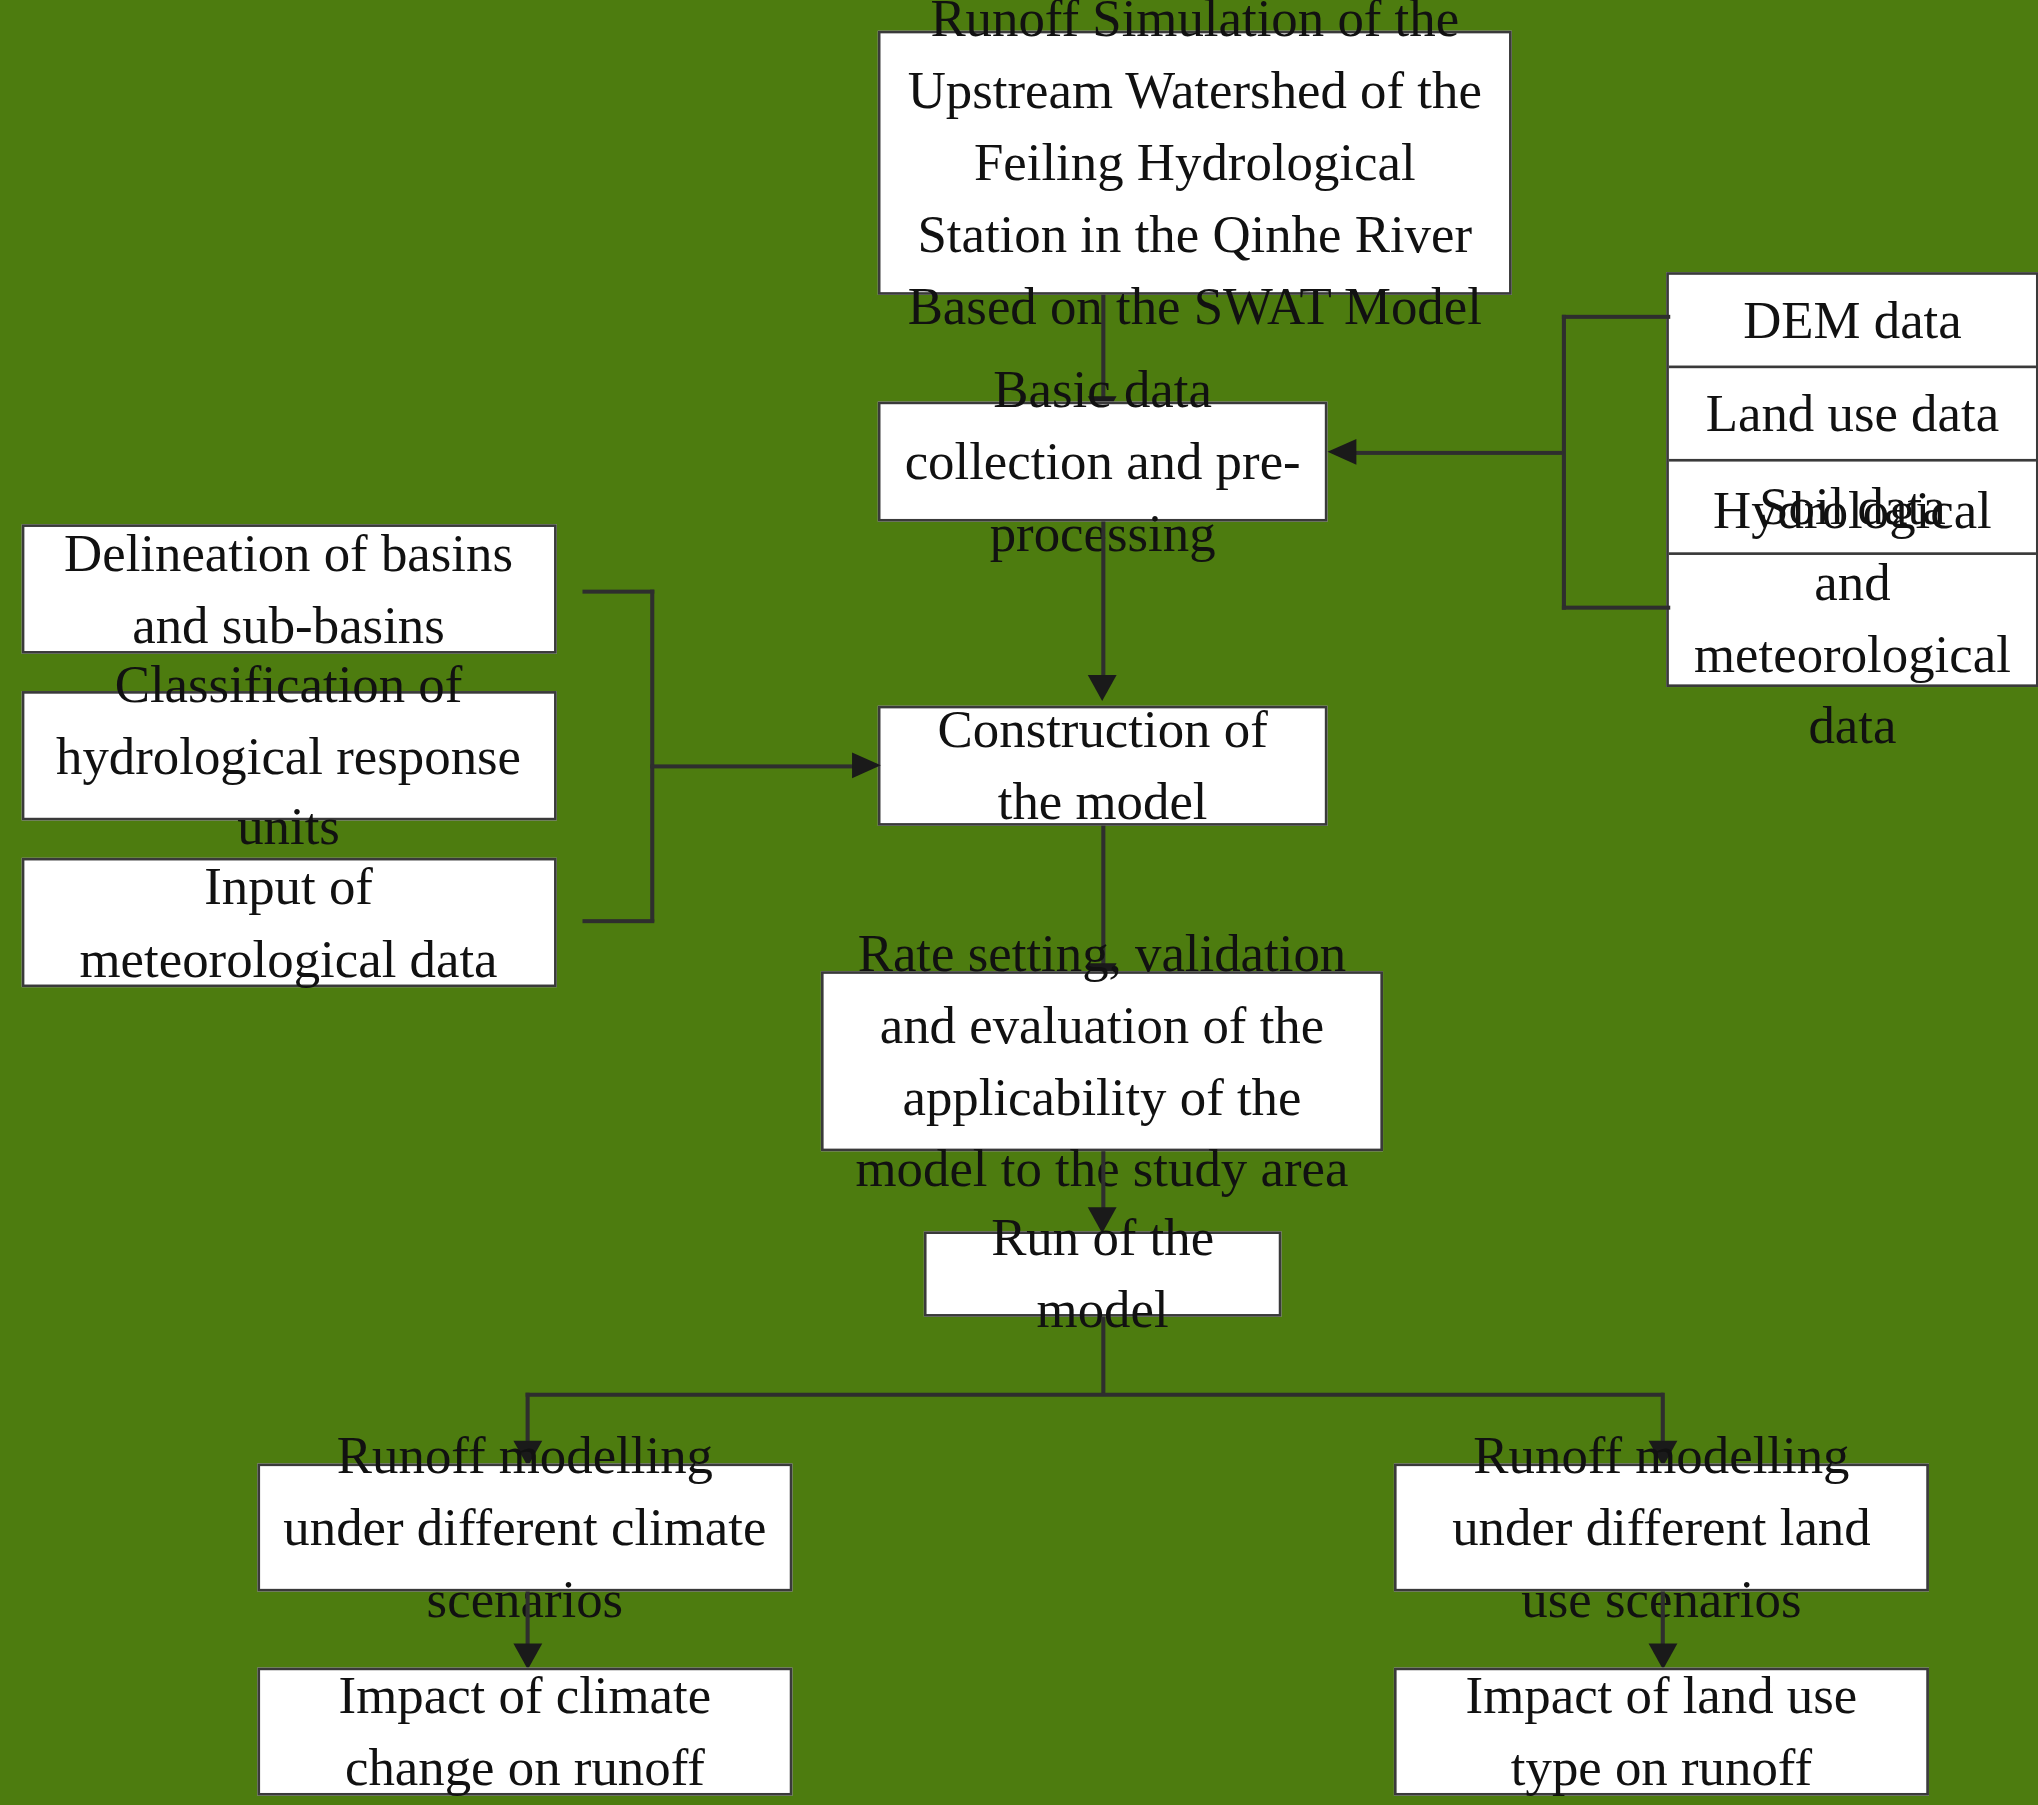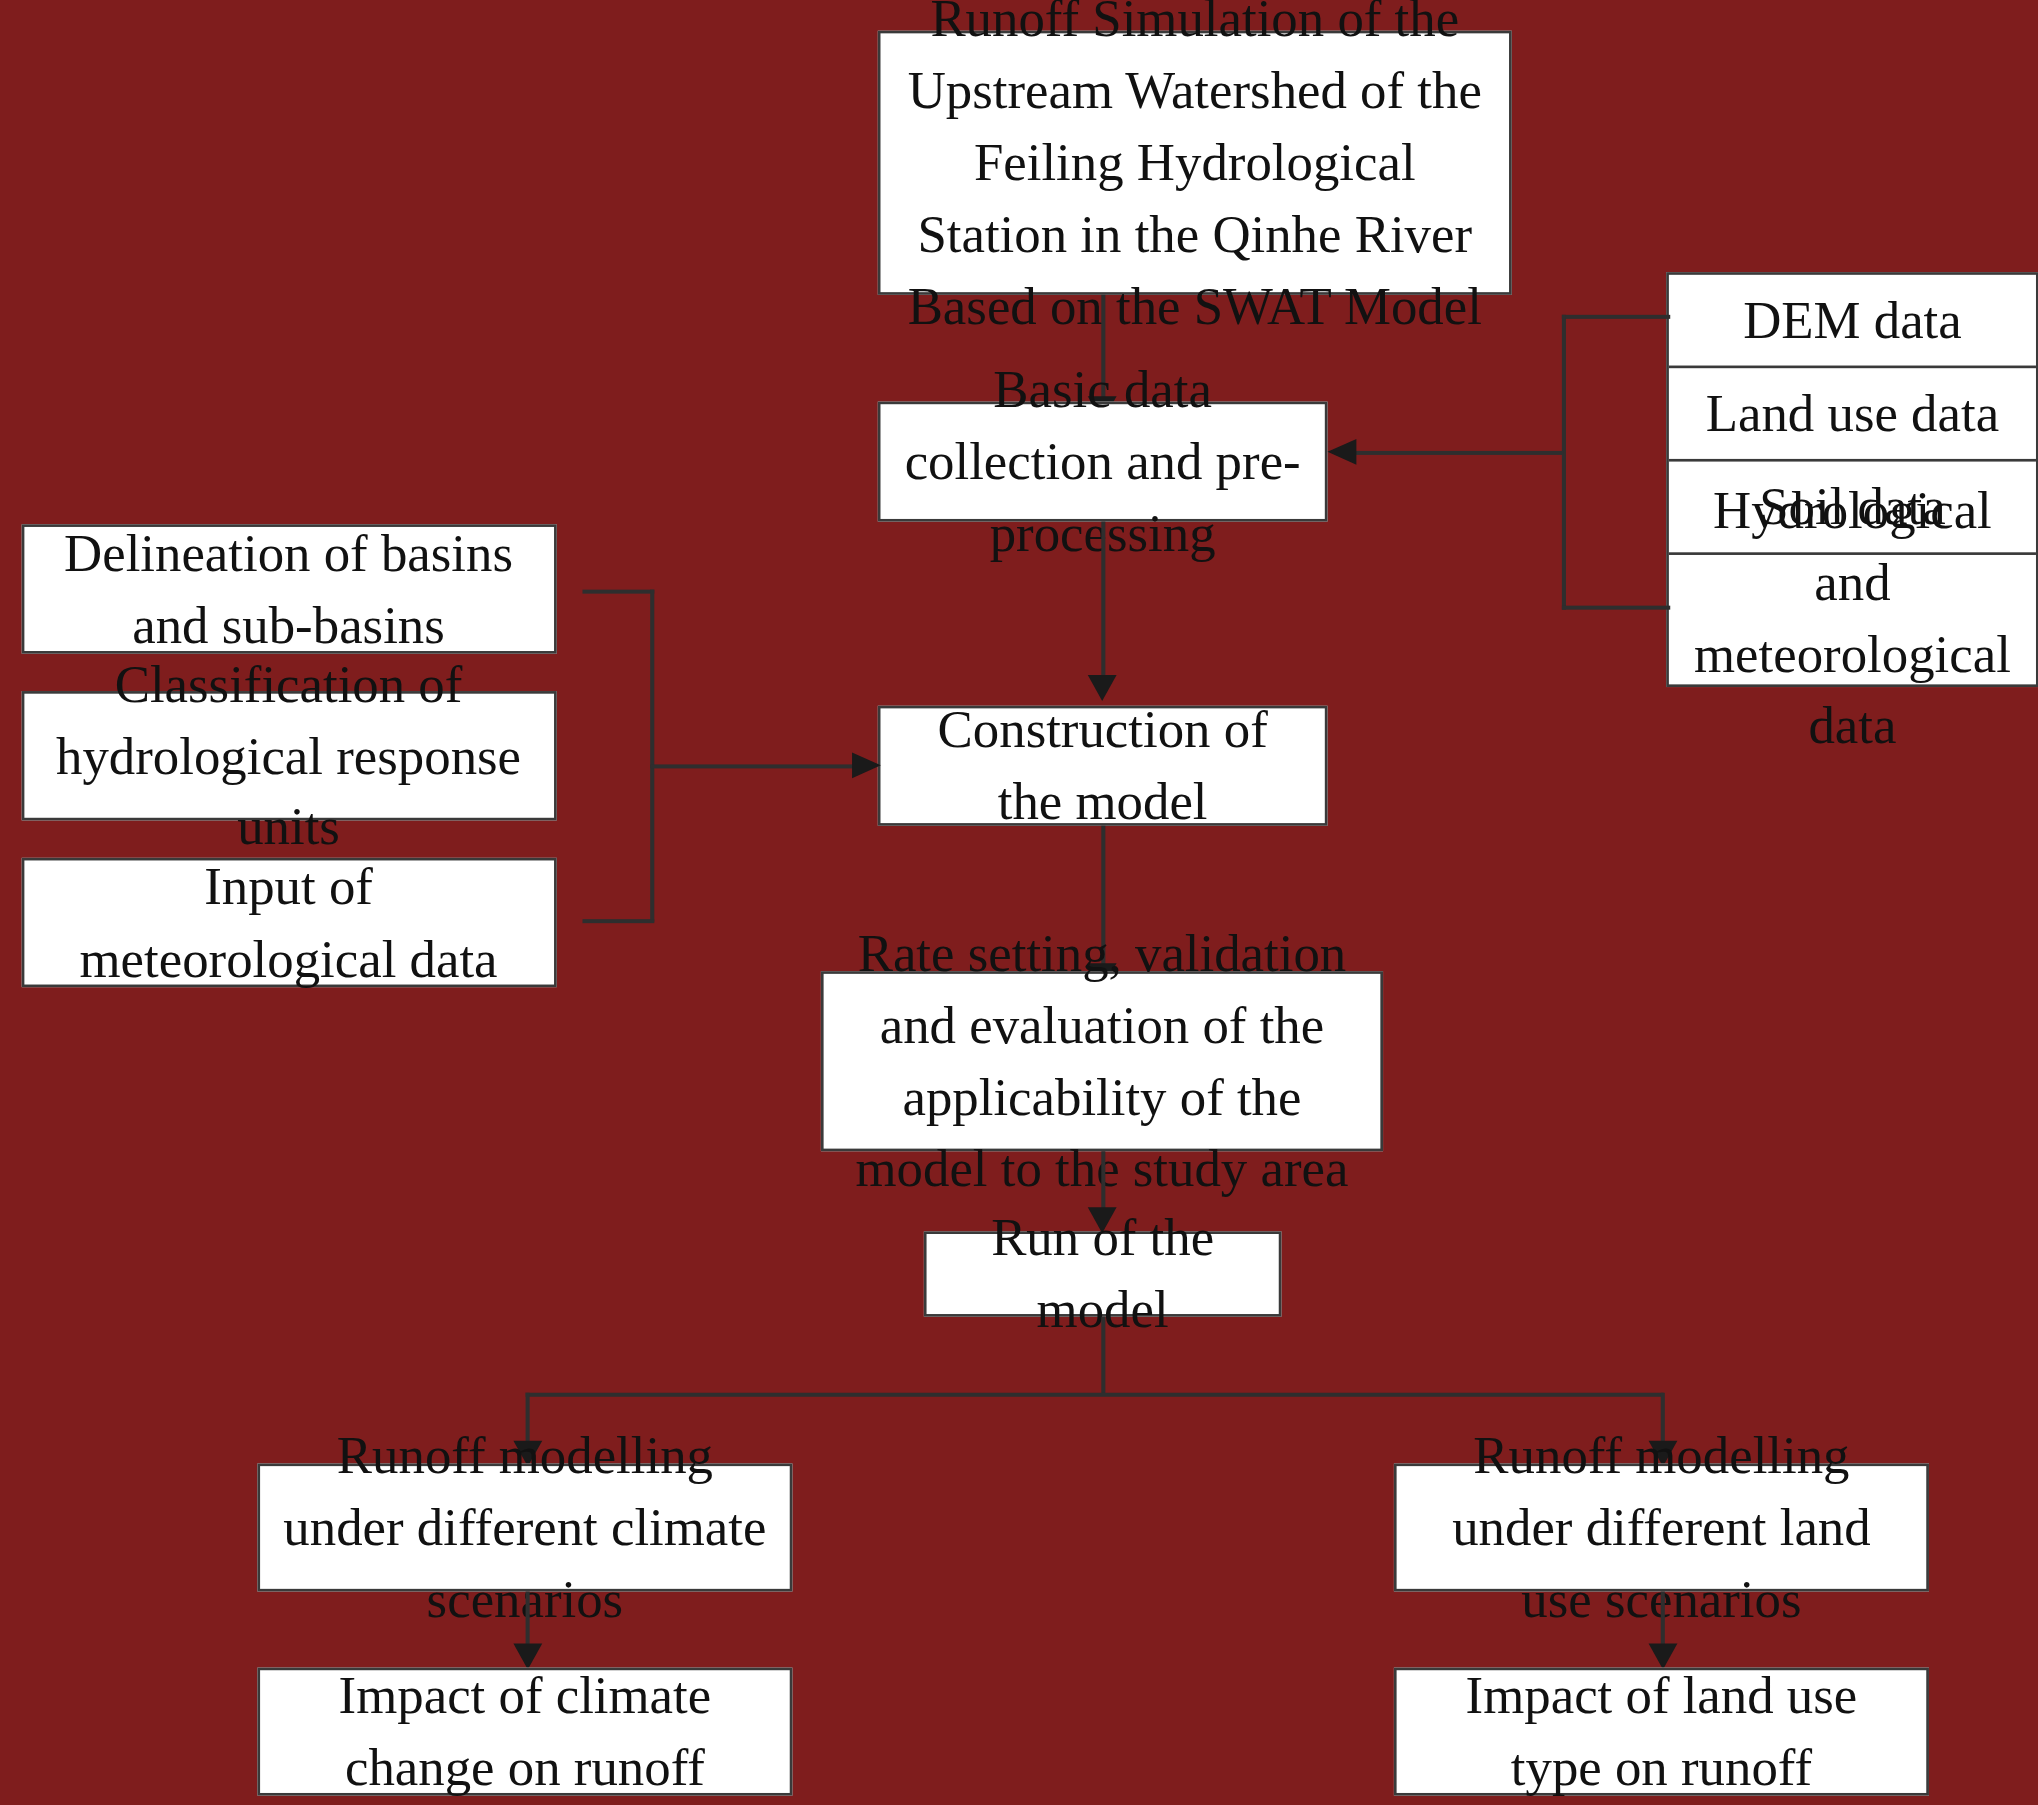--- a/index.html
+++ b/index.html
@@ -1,19 +1,19 @@
 <!DOCTYPE html>
 <html><head>
 <meta charset="utf-8">
 <style>
   html,body{margin:0;padding:0;background:#fff;}
   #stage{
     position:relative;
     width:2039px;height:1806px;
-    background:#7f1d1d;
+    background:#4d7c0f;
     font-family:"Liberation Serif","DejaVu Serif",serif;
     color:#000;
     overflow:hidden;
   }
   .node{
     position:absolute;
     box-sizing:border-box;
     border:2.9px solid #3a3a3a;
     background:#fff;
     display:flex;

